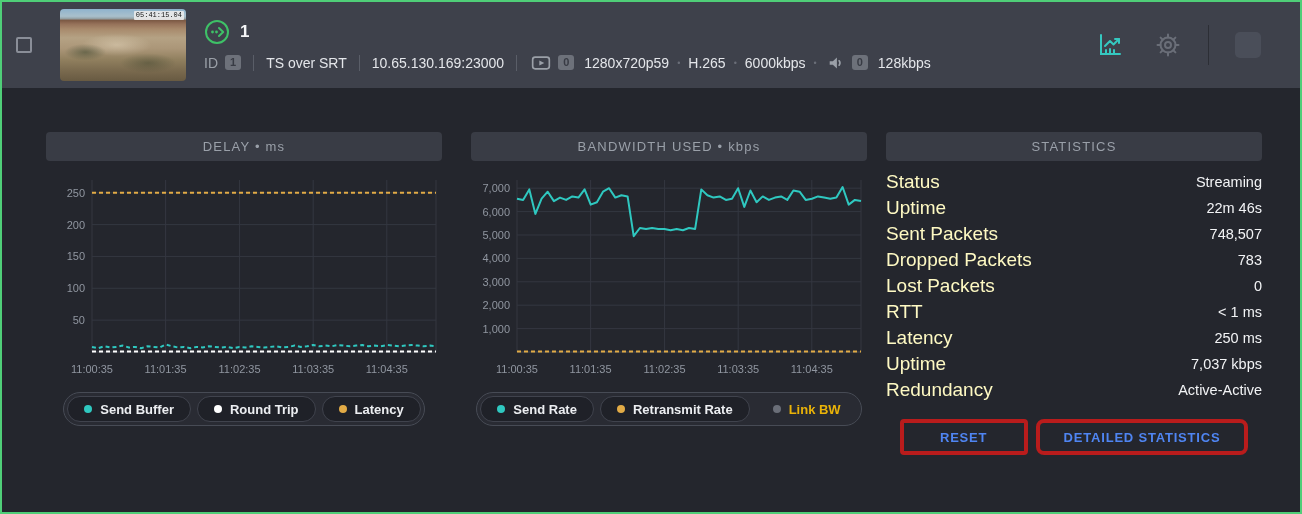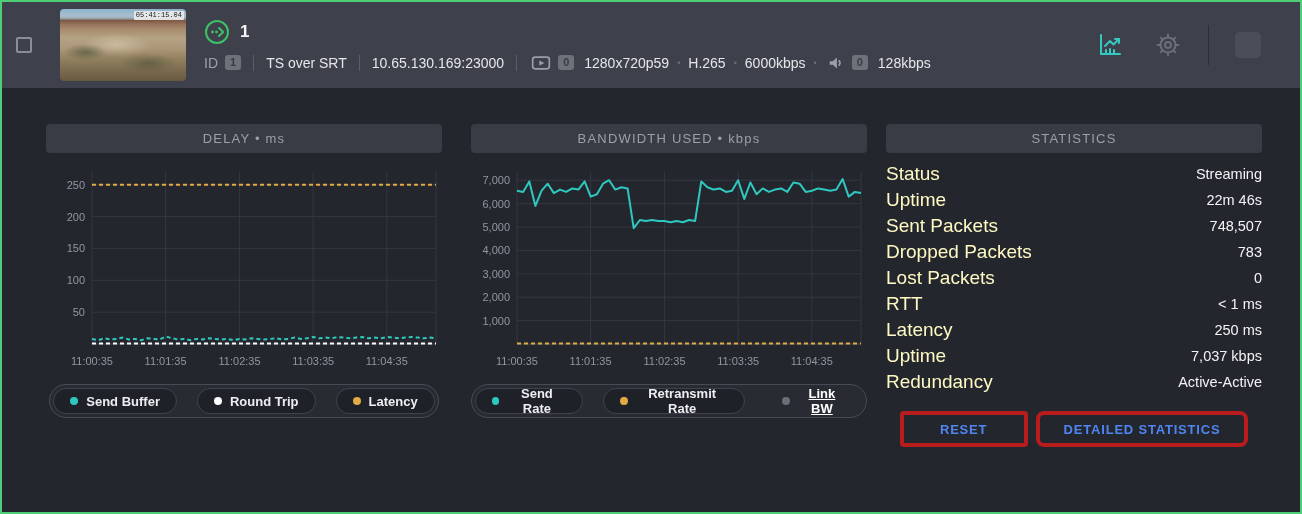--- a/index.html
+++ b/index.html
@@ -50,45 +50,45 @@
   .icon { display:inline-flex; align-items:center; }
   .info-row .icon { margin-left:2px; }
   .header-right { margin-left:auto; display:flex; align-items:center; padding-right:39px; }
   .icon-btn { background:none; border:none; cursor:pointer; padding:4px; display:flex; }
   .hdr-divider { width:1px; height:40px; background:#2c2e35; margin:0 26px 0 22px; }
   .stop-btn {
     width:26px; height:26px; background:#4a4e59; border:none; border-radius:5px; cursor:pointer;
   }
   
   .body { position:relative; height:426px; }
-  .panel { position:absolute; top:36px; }
+  .panel { position:absolute; top:44px; }
   .panel.delay { left:44px;  width:396px; }
   .panel.bw    { left:469px; width:396px; }
   .panel.stats { left:884px; width:376px; }
   .title-bar {
     height:29px; background:#393c45; border-radius:4px;
     display:flex; align-items:center; justify-content:center;
     color:#9aa0a9; font-size:13px; letter-spacing:1.2px;
   }
   .chart-wrap { margin-top:7px; }
   svg text { font-family:"Liberation Sans", sans-serif; font-size:11px; fill:#9096a0; }
   
   .legend {
-    margin:6px auto 0; display:inline-flex; gap:20px;
+    margin:6px auto 0; display:inline-flex; gap:6px;
     background:#292b33; border:1px solid #474b55; border-radius:18px; padding:3px;
   }
   .legend-row { text-align:center; }
   .legend-item {
     display:inline-flex; align-items:center; gap:8px;
     background:#1f2128; border:1px solid #40434d; border-radius:15px;
     padding:0 16px; height:26px; cursor:pointer;
     color:#eceef1; font-size:13px; font-weight:bold;
   }
   .legend-item .dot { width:8px; height:8px; border-radius:50%; }
-  .legend-item.disabled { background:transparent; border-color:transparent; color:#ffffff;text-decoration:underline; }
+  .legend-item.disabled { background:transparent; border-color:transparent; color:#eab308; }
   .legend-item.disabled .dot { background:#6a6e78 !important; }
   
   .stat-rows { margin-top:8px; }
   .stat-row { display:flex; justify-content:space-between; align-items:center; height:26px; }
   .stat-label { color:#fef9c3; font-size:19px;text-align:center; }
   .stat-value { color:#f2f3f5; font-size:14.5px; }
   .btn-row { margin-top:16px; display:flex; justify-content:center; gap:8px; }
   .outline-btn {
     height:36px; background:transparent; border:4px solid #b91c1c; border-radius:4px;
     color:#4f85f2; font-family:"Liberation Sans",sans-serif; font-size:13px; font-weight:bold;

